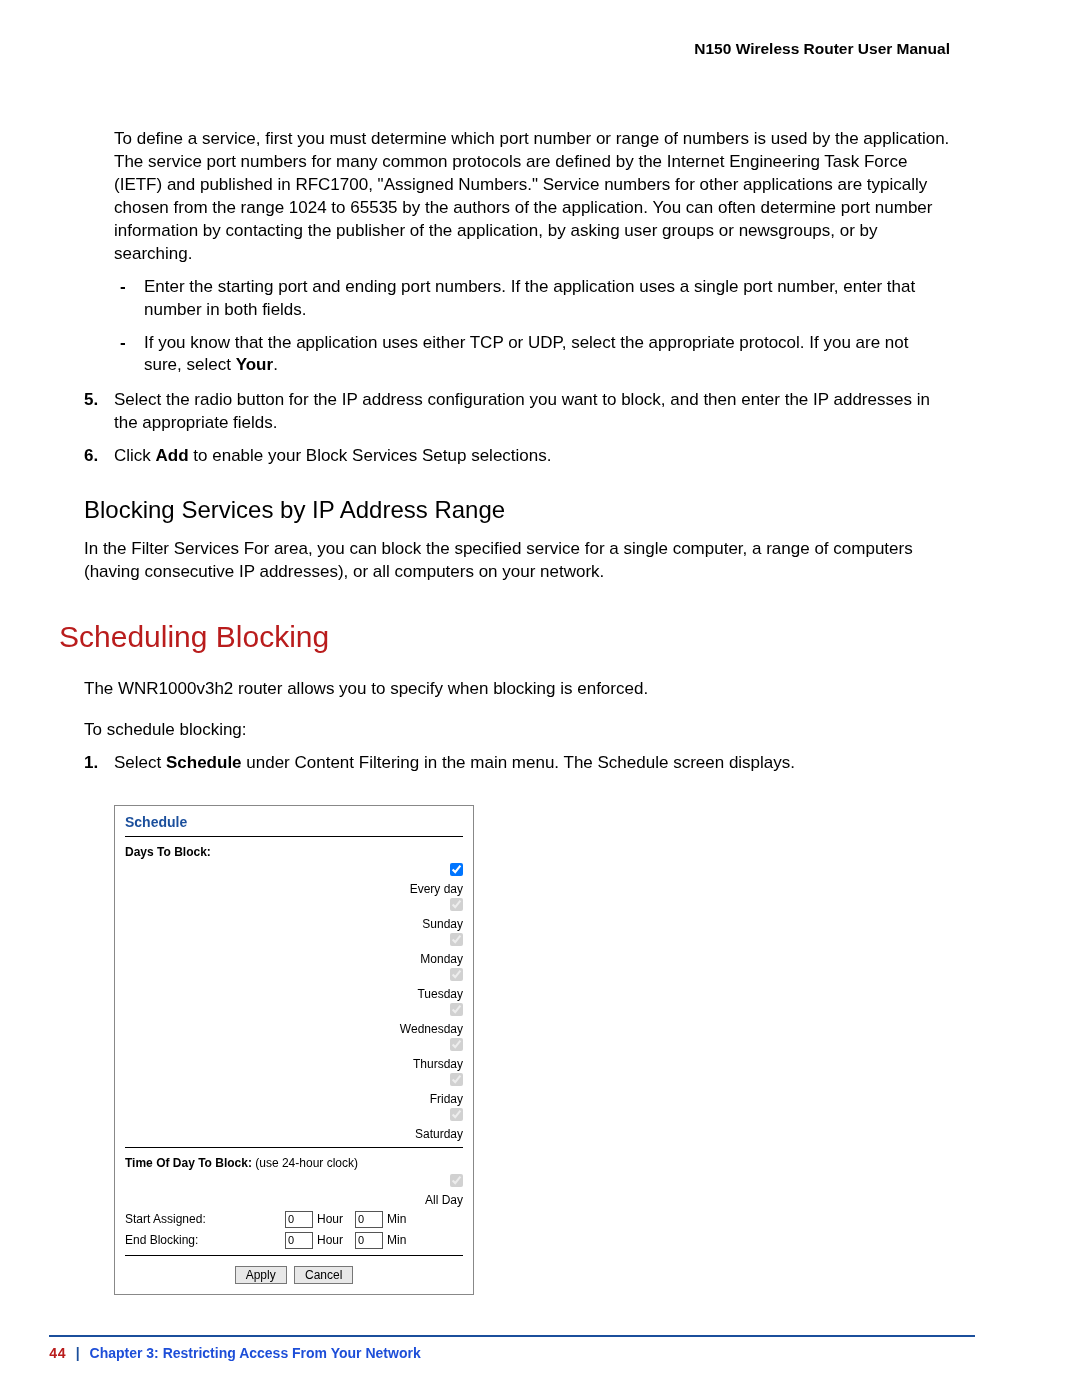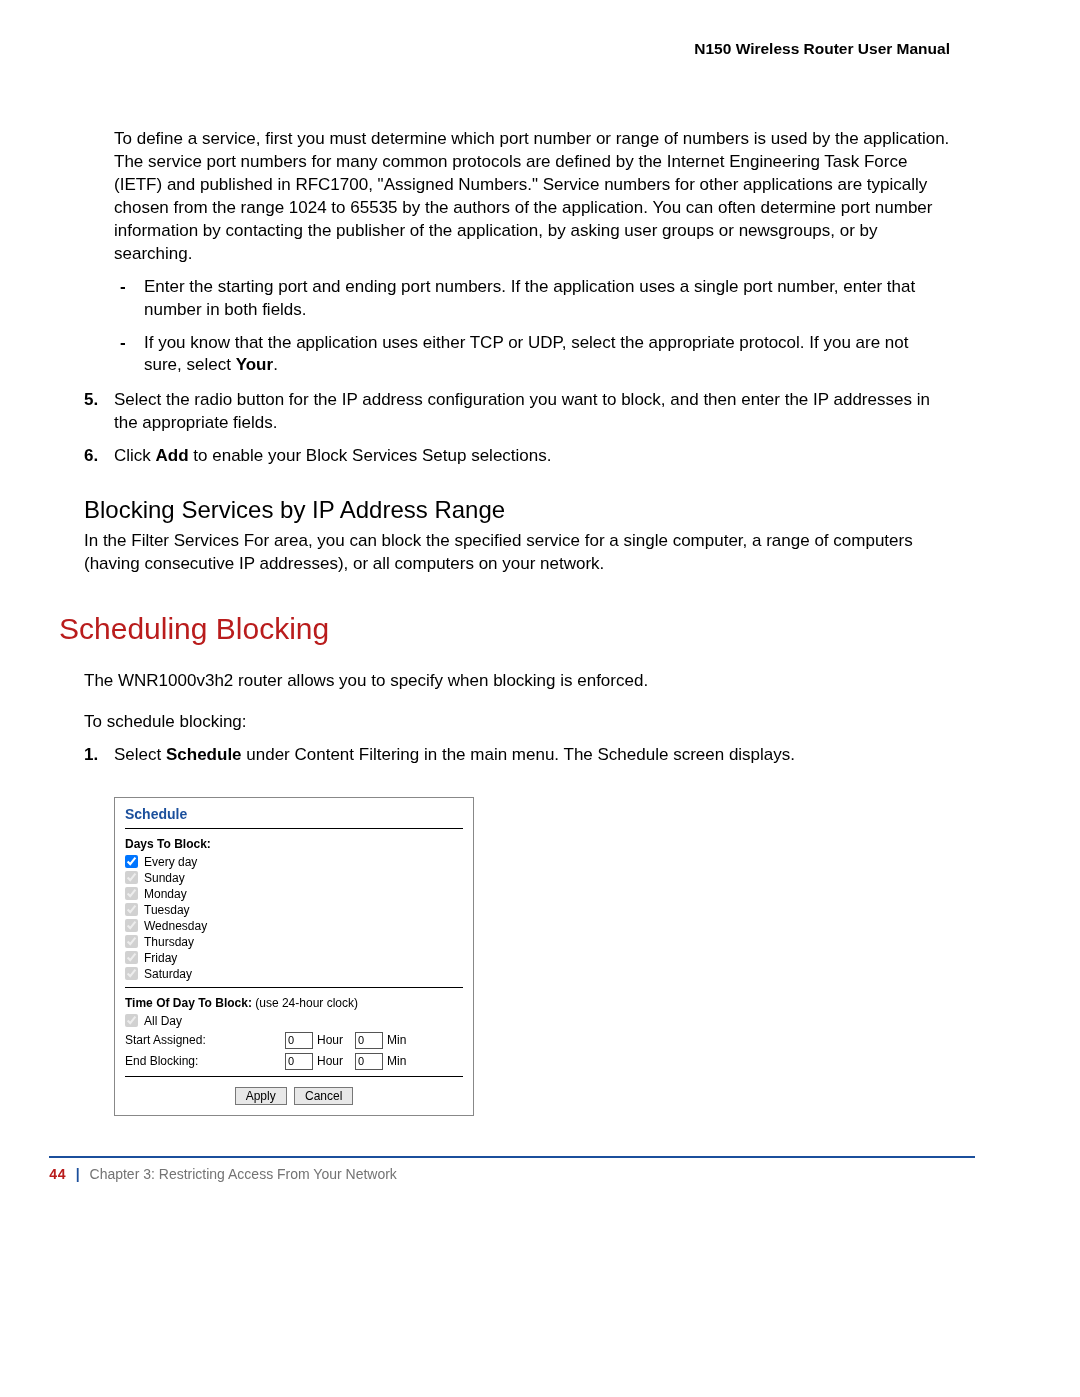--- a/index.html
+++ b/index.html
@@ -68,21 +68,21 @@
     flex-shrink: 0;
   }
   .num-item .txt {
     flex: 1;
   }
   .bold { font-weight: bold; }
   h2.subhead {
     font-size: 24px;
     font-weight: 500;
     color: #000;
-    margin: 28px 0 6px -30px;
+    margin: 28px 0 14px -30px;
     font-family: "Segoe UI", Arial, sans-serif;
   }
   h1.mainhead {
     font-size: 30px;
     font-weight: 500;
     color: #b91c1c;
     margin: 36px 0 24px -55px;
     font-family: "Segoe UI", Arial, sans-serif;
   }
   
@@ -108,24 +108,25 @@
     margin: 6px 0 8px 0;
   }
   .panel-sub {
     font-weight: bold;
     font-size: 12px;
     margin-bottom: 4px;
   }
   .panel-sub .note { font-weight: normal; }
   .cb-row {
     display: flex;
-    align-items: flex-start;
+    align-items: flex-end;
     gap: 6px;
     margin: 2px 0;
     font-size: 12px;
+    flex-direction: column;
   }
   .cb-row input[type="checkbox"] {
     width: 13px;
     height: 13px;
     margin: 0;
   }
   .time-row {
     display: flex;
     align-items: center;
     font-size: 12px;
@@ -171,22 +172,22 @@
     color: #b91c1c;
     font-weight: bold;
     font-family: Liberation Mono, monospace;
   }
   .footer .sep {
     color: #1b4f9c;
     font-weight: bold;
     margin: 0 6px;
   }
   .footer .chap {
-    color: #737373;
-    font-weight: normal;
+    color: #1d4ed8;
+    font-weight: bold;
   }
 </style>
 </head>
 <body>
 
 <div class="page">
 
   <div class="header-title">N150 Wireless Router User Manual</div>
 
   <div class="body-col">

